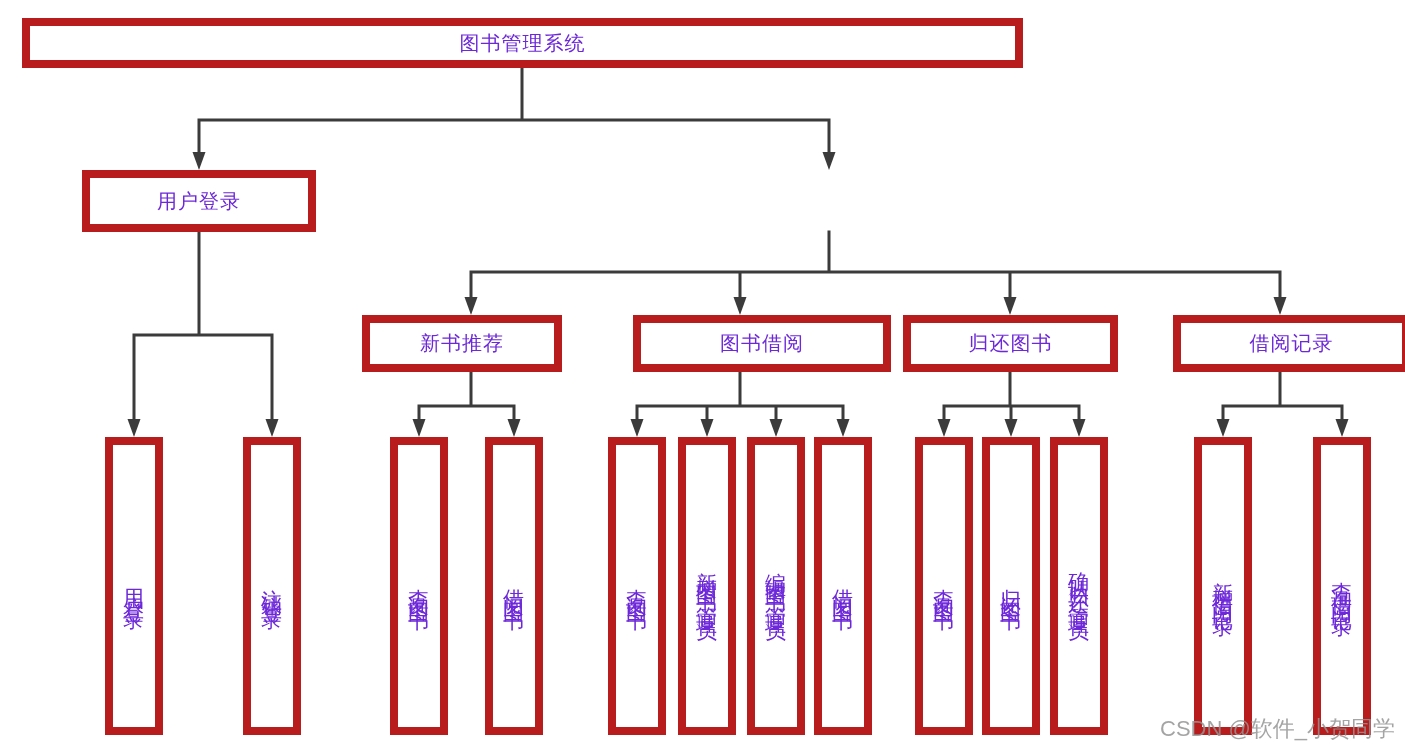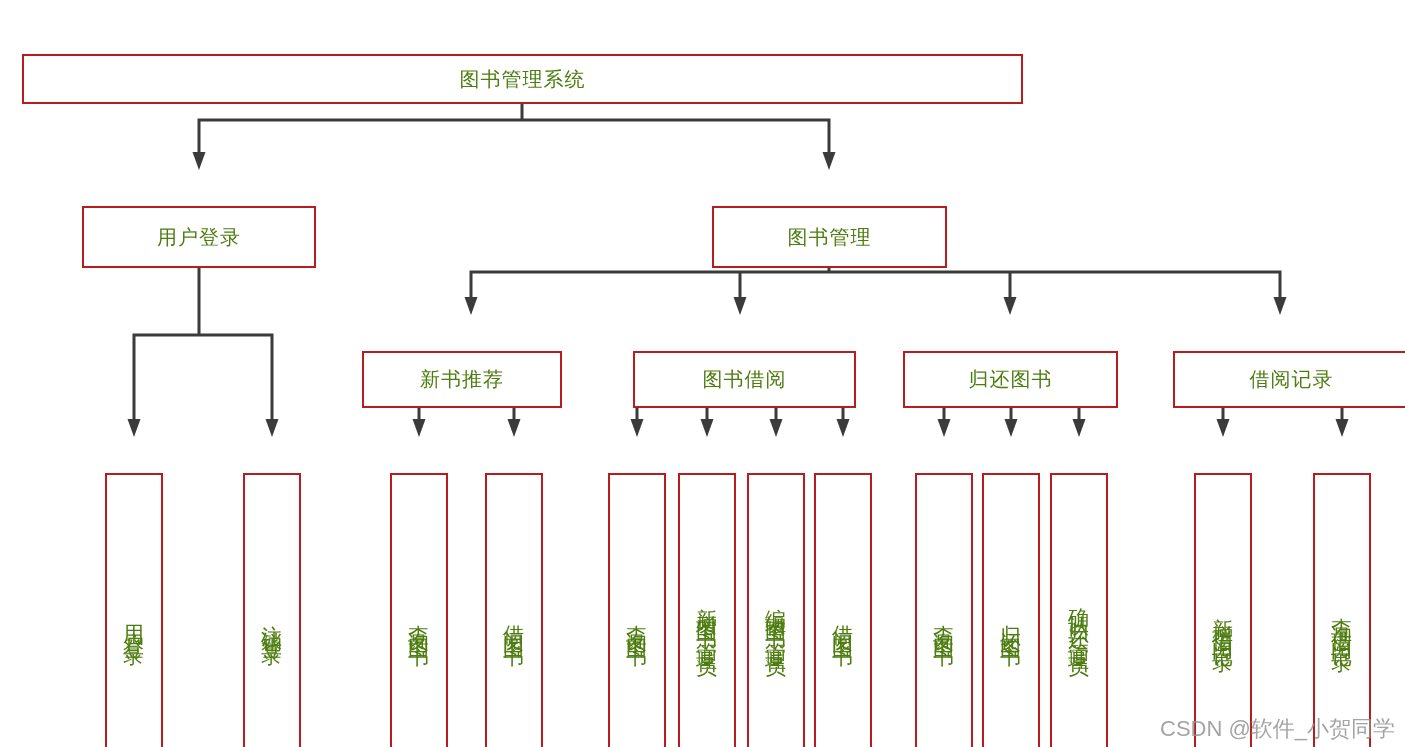--- a/index.html
+++ b/index.html
@@ -7,28 +7,27 @@
   #stage {
     position: relative;
     width: 1405px;
     height: 747px;
     background: #ffffff;
     overflow: hidden;
   }
   .box {
     position: absolute;
     box-sizing: border-box;
-    border: 2px solid #b91c1c;
+    border: 8px solid #b91c1c;
     background: #ffffff;
     display: flex;
     align-items: center;
     justify-content: center;
-    color: #4d7c0f;
+    color: #6d28d9;
     z-index: 2;
-    margin-top: 36px;
   }
   .hbox { font-size: 20px; letter-spacing: 1px; }
   .vbox {
     writing-mode: vertical-rl;
     text-orientation: upright;
     font-size: 21px;
     letter-spacing: 7px;
     line-height: 1;
     width: 58px;
     top: 437px;
@@ -53,21 +52,21 @@
     font-size: 22px;
     color: rgba(148, 148, 148, 0.85);
     white-space: nowrap;
     z-index: 3;
   }
   
   .n-root  { left: 22px;   top: 18px;  width: 1001px; height: 50px; }
   .n-login { left: 82px;   top: 170px; width: 234px;  height: 62px; }
   .n-mgmt  { left: 712px;  top: 170px; width: 235px;  height: 62px; }
   .n-l3-0  { left: 362px;  top: 315px; width: 200px;  height: 57px; }
-  .n-l3-1  { left: 633px;  top: 315px; width: 223px;  height: 57px; }
+  .n-l3-1  { left: 633px;  top: 315px; width: 258px;  height: 57px; }
   .n-l3-2  { left: 903px;  top: 315px; width: 215px;  height: 57px; }
   .n-l3-3  { left: 1173px; top: 315px; width: 237px;  height: 57px; text-align: right; }
   .leaf-0  { left: 105px; }
   .leaf-1  { left: 243px; }
   .leaf-2  { left: 390px; }
   .leaf-3  { left: 485px; }
   .leaf-4  { left: 608px; }
   .leaf-5  { left: 678px; }
   .leaf-6  { left: 747px; }
   .leaf-7  { left: 814px; }
@@ -109,21 +108,20 @@
       <polygon points="1004.5,419 1017.5,419 1011,437"></polygon>
       <polygon points="1072.5,419 1085.5,419 1079,437"></polygon>
       <polygon points="1216.5,419 1229.5,419 1223,437"></polygon>
       <polygon points="1335.5,419 1348.5,419 1342,437"></polygon>
     </g>
   </svg>
 
   <div class="box hbox n-root">图书管理系统</div>
 
   <div class="box hbox n-login">用户登录</div>
-  <div class="box hbox n-mgmt">图书管理</div>
 
   <div class="box hbox n-l3-0">新书推荐</div>
   <div class="box hbox n-l3-1">图书借阅</div>
   <div class="box hbox n-l3-2">归还图书</div>
   <div class="box hbox n-l3-3">借阅记录</div>
 
   <div class="box vbox leaf-0">用户登录</div>
   <div class="box vbox leaf-1">注销登录</div>
 
   <div class="box vbox leaf-2">查询图书</div>

